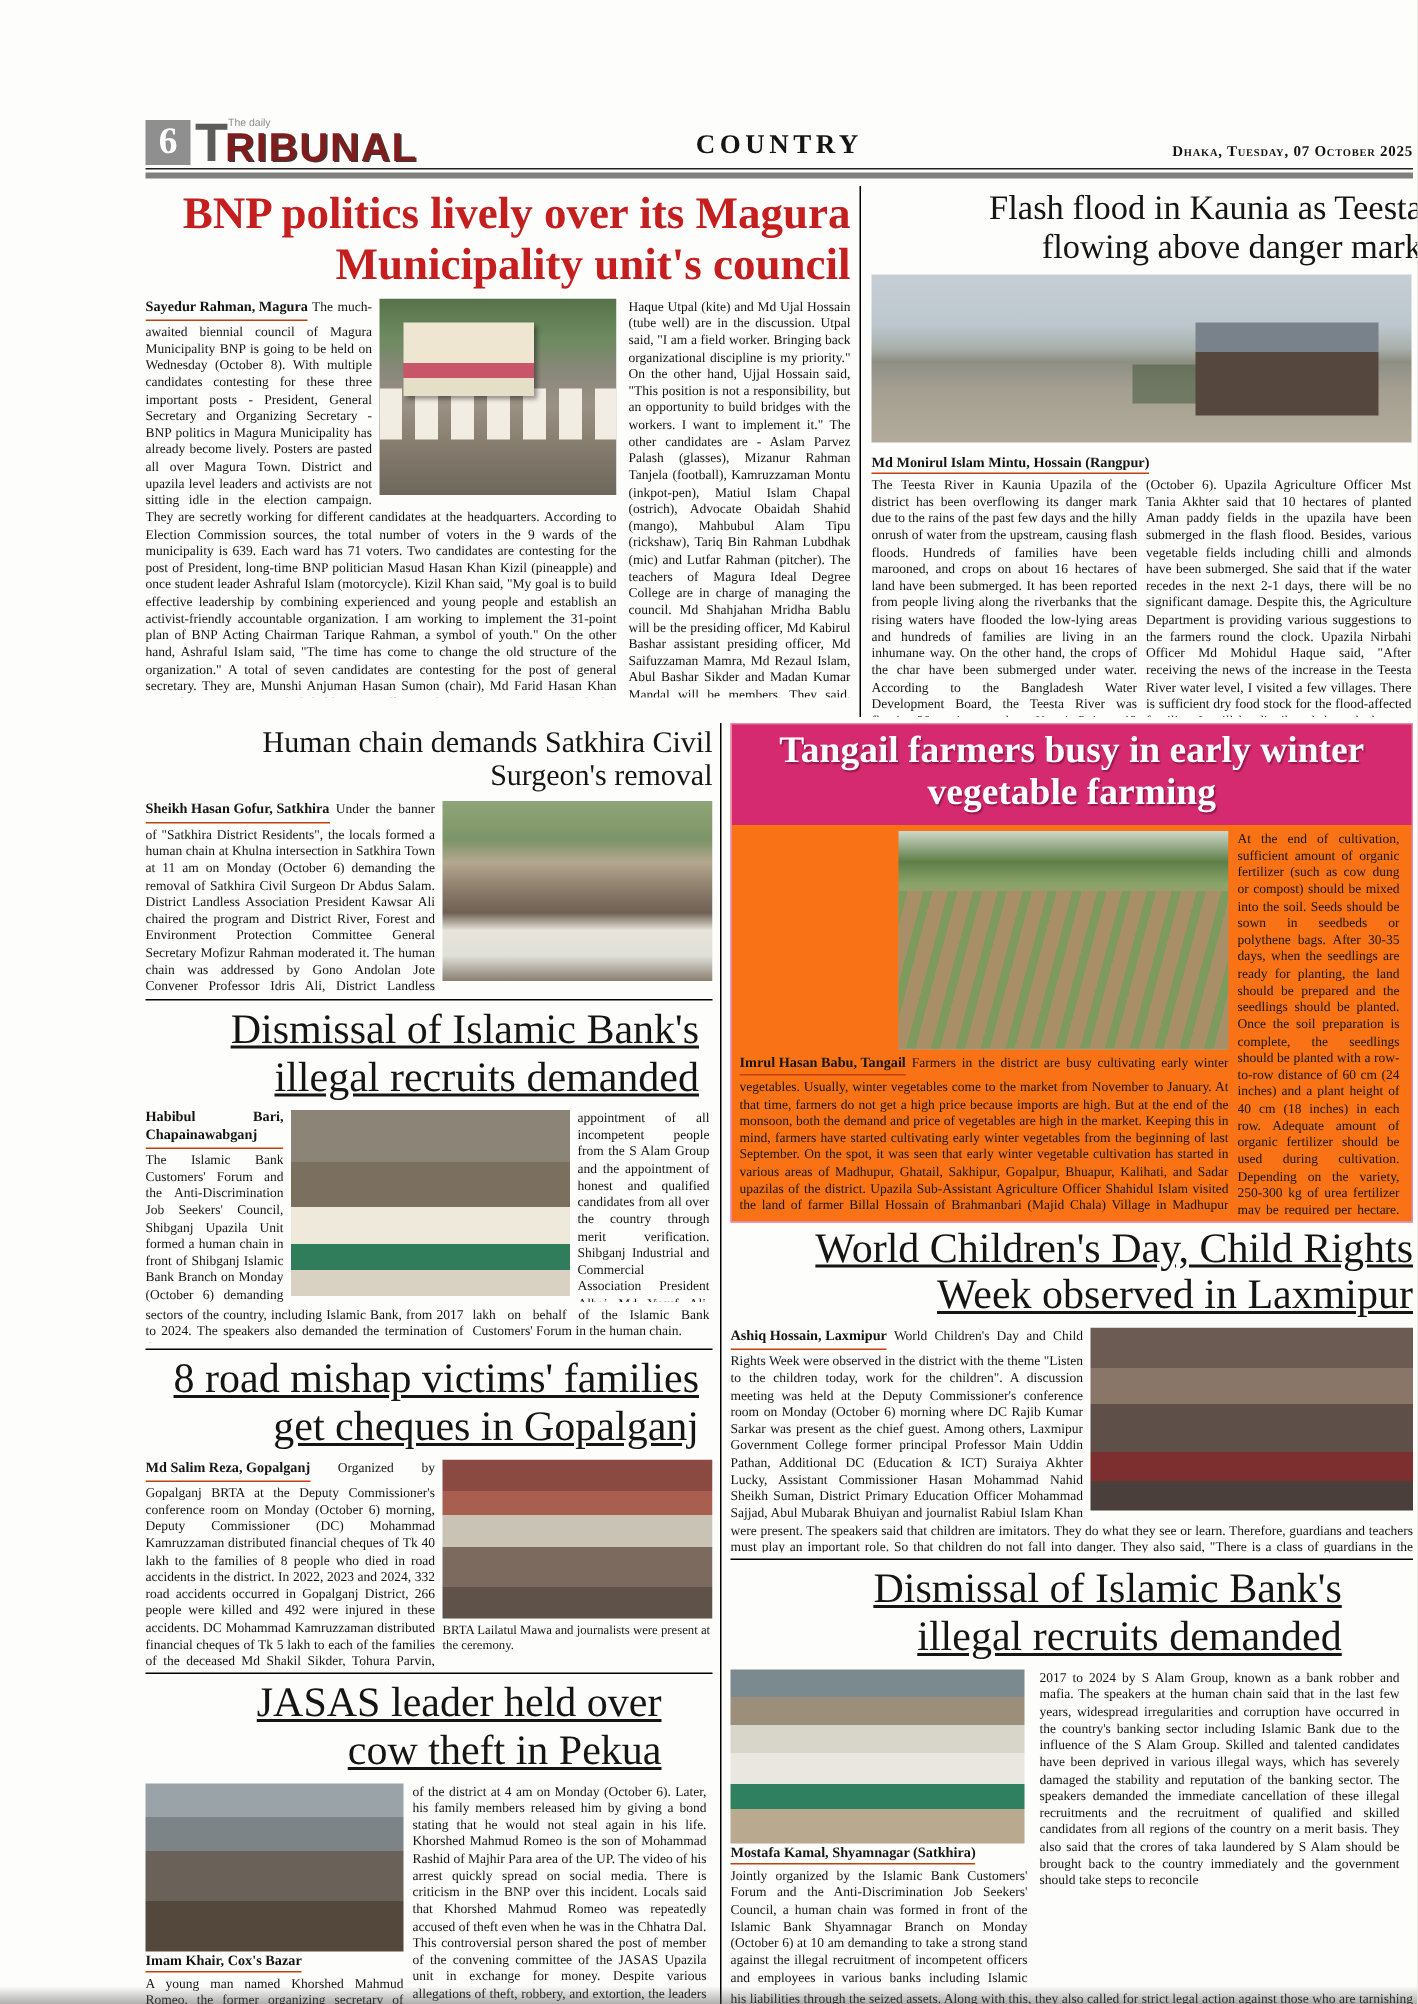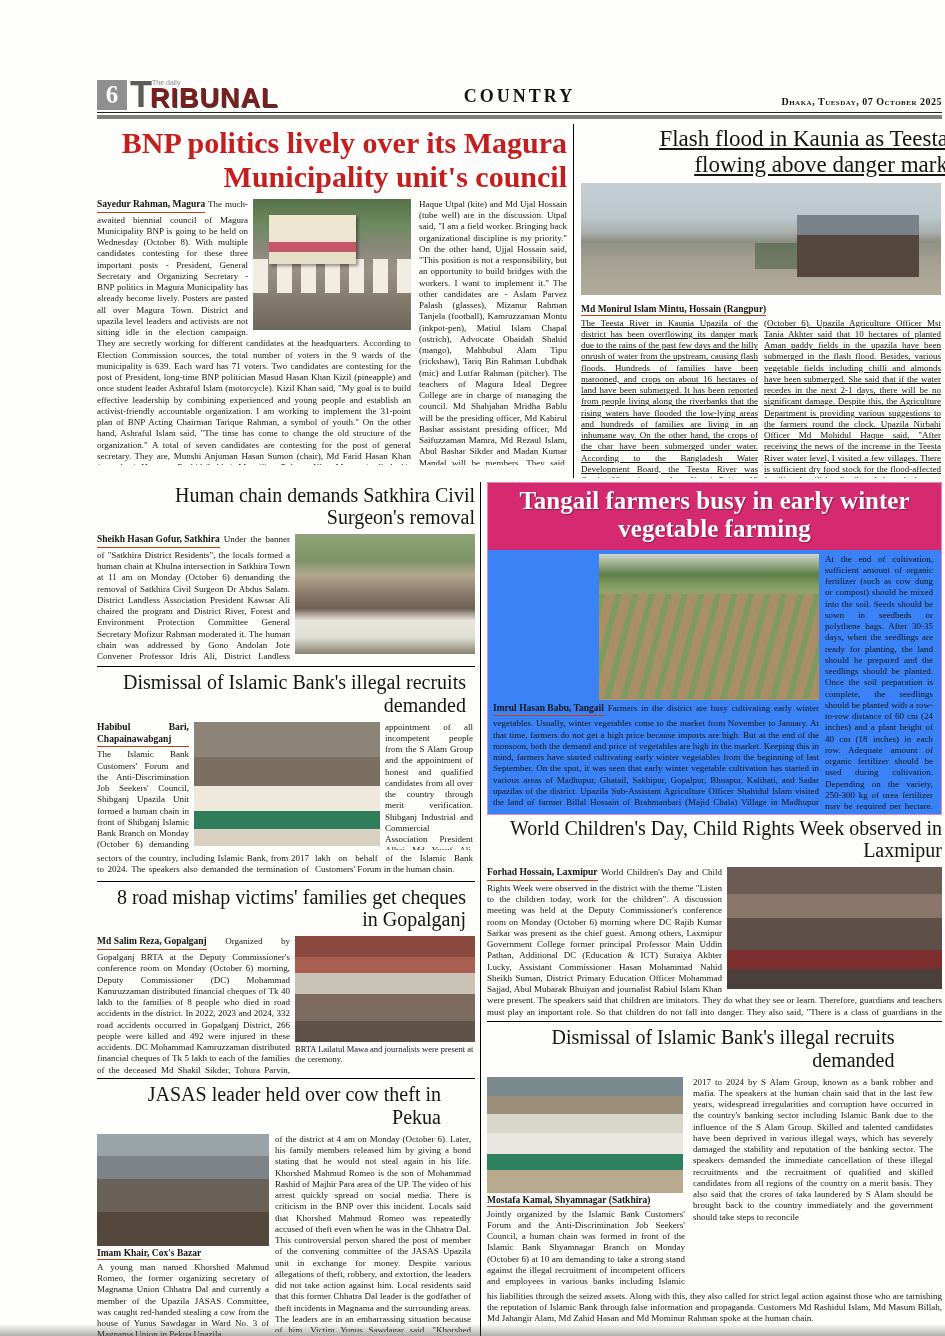--- a/index.html
+++ b/index.html
@@ -29,30 +29,30 @@
   
   .bt{font-size:9px;line-height:1.25;text-align:justify;}
   .byline{display:inline-block;font-weight:bold;font-size:9.5px;border-bottom:1px solid #c2410c;
           padding-bottom:1px;margin-bottom:2px;}
   .byline.block{display:block;width:max-content;max-width:100%;}
   .caption{font-size:8.5px;line-height:1.2;text-align:left;margin-top:2px;}
   .hl{font-family:"Liberation Serif",serif;font-weight:400;text-align:right;margin:2px 0 5px;}
   .hl.red{color:#c41e1e;font-weight:700;font-size:30px;line-height:1.13;}
   .hl.flood{font-size:23px;line-height:1.12;}
   .hl.mid{font-size:20px;line-height:1.14;}
-  .hl.sm{font-size:20px;line-height:1.14;}
+  .hl.sm{font-size:28px;line-height:1.14;text-decoration:underline;}
   .hw360{max-width:360px;margin-left:auto;margin-right:auto;}
   .hw300{max-width:310px;margin-left:auto;margin-right:auto;}
   .art-rule{border-top:1.5px solid #000;margin:4px 0;}
   .clip{overflow:hidden;}
 
   
   .row1{display:flex;}
   .bnp{width:470px;padding-right:6px;border-right:1px solid #000;}
-  .flood{width:360px;padding-left:7px;text-decoration:underline;}
+  .flood{width:360px;padding-left:7px;}
   .bnp-body{display:flex;gap:8px;}
   .bnp-main{width:314px;height:266px;}
   .bnp-side{width:148px;height:266px;}
   .ph-right{float:right;margin:0 0 3px 5px;}
   .ph-bnp{width:158px;height:131px;}
   .ph-flood{width:100%;height:112px;margin:1px 0 3px;}
   .flood-cols{display:flex;gap:6px;}
   .flood-cols .bt{width:177px;height:160px;}
 
   
@@ -75,21 +75,21 @@
   .gop-fig{float:right;width:180px;margin:0 0 2px 5px;}
   .ph-gop{width:180px;height:106px;}
 
   .jas-body{display:flex;gap:6px;}
   .jas-left{width:172px;}
   .ph-jas{width:172px;height:112px;margin-bottom:2px;}
   .jas-right{width:196px;height:198px;}
   .jas-left .bt{height:78px;}
 
   
-  .tangail{background:#3b82f6;border:1px solid #e787b5;padding:0 0 4px;}
+  .tangail{background:#f97316;border:1px solid #e787b5;padding:0 0 4px;}
   .tangail-bar{background:#d52a6f;color:#fff;font-weight:bold;font-size:25px;line-height:1.14;
        text-align:center;padding:4px 2px 6px;font-family:"Liberation Serif",serif;
        text-shadow:1px 1px 1px rgba(60,0,30,.45);margin:0 0 4px;}
   .tan-body{display:flex;gap:6px;padding:0 5px;}
   .tan-main{width:326px;height:256px;}
   .ph-tan{width:220px;height:146px;}
   .tan-side{width:108px;height:256px;}
 
   .chi-body{height:150px;margin-top:1px;}
   .ph-chi{width:215px;height:122px;}
@@ -246,21 +246,21 @@
               <span>Farmers in the district are busy cultivating early winter vegetables. Usually, winter vegetables come to the market from November to January. At that time, farmers do not get a high price because imports are high. But at the end of the monsoon, both the demand and price of vegetables are high in the market. Keeping this in mind, farmers have started cultivating early winter vegetables from the beginning of last September. On the spot, it was seen that early winter vegetable cultivation has started in various areas of Madhupur, Ghatail, Sakhipur, Gopalpur, Bhuapur, Kalihati, and Sadar upazilas of the district. Upazila Sub-Assistant Agriculture Officer Shahidul Islam visited the land of farmer Billal Hossain of Brahmanbari (Majid Chala) Village in Madhupur Upazila and advised him to plant cauliflower. It is known that to cultivate winter cauliflower, seeds have to be sown in the months of Bhadra-Ashwin (mid-August to mid-October). In the months of Kartik-Agrahayan (mid-November to December), 30-35-day-old seedlings have to be planted in the land at a distance of 60 cm in rows and 40 cm per plant. Adequate amounts of organic and chemical fertilizers have to be used in the land and regular irrigation, weed control and insecticides have to be applied. To prepare the land, fertile, well-drained and sunny land with good drainage system is selected for cauliflower cultivation, so that the yield is good. The land has to be cultivated several times and harrowed with a ladder.</span>
             </div>
             <div class="bt tan-side clip">At the end of cultivation, sufficient amount of organic fertilizer (such as cow dung or compost) should be mixed into the soil. Seeds should be sown in seedbeds or polythene bags. After 30-35 days, when the seedlings are ready for planting, the land should be prepared and the seedlings should be planted. Once the soil preparation is complete, the seedlings should be planted with a row-to-row distance of 60 cm (24 inches) and a plant height of 40 cm (18 inches) in each row. Adequate amount of organic fertilizer should be used during cultivation. Depending on the variety, 250-300 kg of urea fertilizer may be required per hectare. In addition, other chemical fertilizers such as TSP, MOP, gypsum, boron, etc. should be used in appropriate quantities. If the land is not enough damp, regular irrigation should be given, especially when cauliflower buds are formed, the land should be kept weed-free by cleaning the weeds. If proper care and proper methods are followed, good yields can be obtained in winter. Cauliflower is usually ready for harvesting after 60-70 days. Farmer Billal Hossain of Brahmanbari Village said that this year he has planted 9,000 hybrid cauliflower seedlings on two bighas of land. The planting is almost complete. He is hoping for more profit if the weather is favorable. District Department of Agricultural Extension Deputy Director Ashiq Parvez said that in this season, a target of 1,145 hectares of land has been set for winter vegetable cultivation in the district. He hoped that about 27,480 metric tons of vegetables would be produced.</div>
           </div>
         </article>
 
         <article>
           <h2 class="hl sm">World Children's Day, Child Rights Week observed in Laxmipur</h2>
           <div class="bt chi-body clip">
             <div class="photo ph-chi ph-right"></div>
-            <span class="byline">Forhad Hossain, Laxmipur</span>
+            <span class="byline">Ashiq Hossain, Laxmipur</span>
             <span>World Children's Day and Child Rights Week were observed in the district with the theme "Listen to the children today, work for the children". A discussion meeting was held at the Deputy Commissioner's conference room on Monday (October 6) morning where DC Rajib Kumar Sarkar was present as the chief guest. Among others, Laxmipur Government College former principal Professor Main Uddin Pathan, Additional DC (Education &amp; ICT) Suraiya Akhter Lucky, Assistant Commissioner Hasan Mohammad Nahid Sheikh Suman, District Primary Education Officer Mohammad Sajjad, Abul Mubarak Bhuiyan and journalist Rabiul Islam Khan were present. The speakers said that children are imitators. They do what they see or learn. Therefore, guardians and teachers must play an important role. So that children do not fall into danger. They also said, "There is a class of guardians in the society. They consider children a burden to the family. That is why girls are married off at a young age. Boys are sent to work. As a result, child labor is increasing. The education rate is decreasing. However, the government is providing free books, stipends and food to students in schools. But due to the ignorance of the guardians, the lives of children are at risk. Therefore, to protect them from the risk, social awareness must be created."</span>
           </div>
         </article>
 
         <div class="art-rule"></div>
 
         <article>
           <h2 class="hl sm hw360">Dismissal of Islamic Bank's illegal recruits demanded</h2>
           <div class="b2-body">
             <div class="b2-left">

